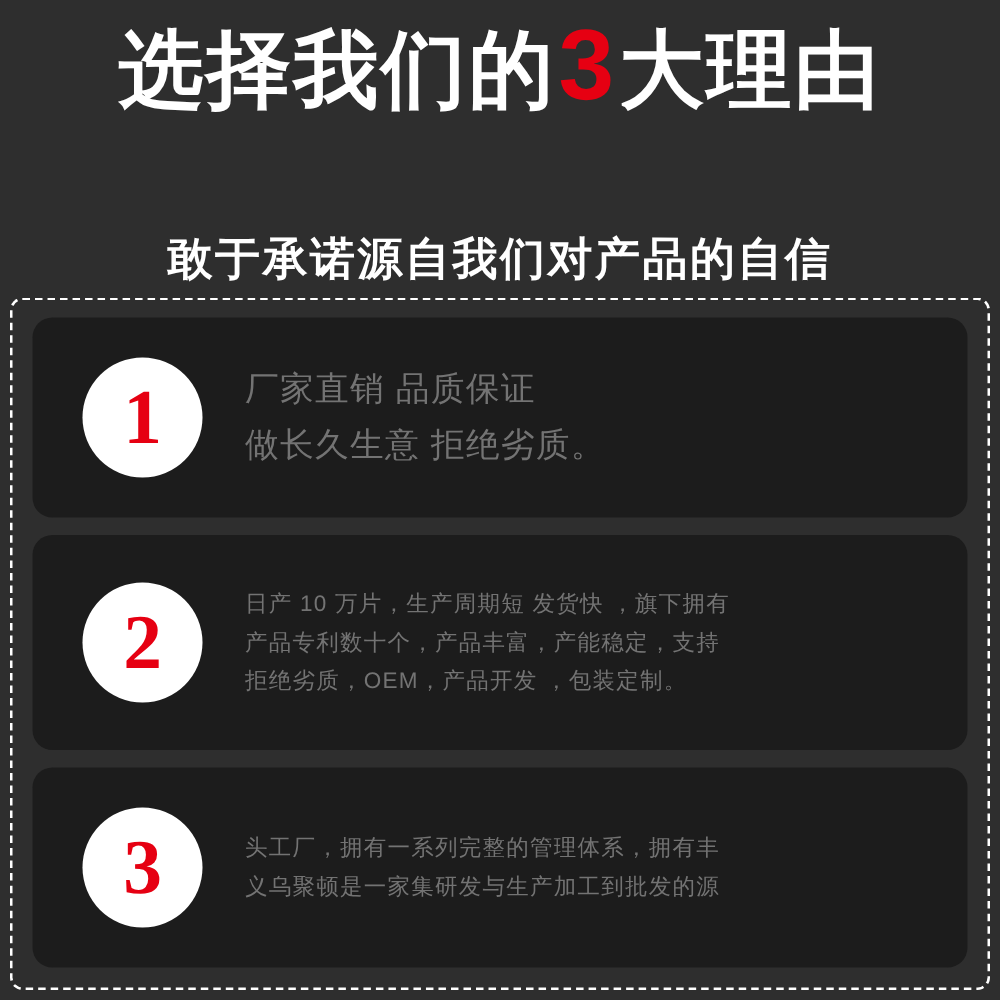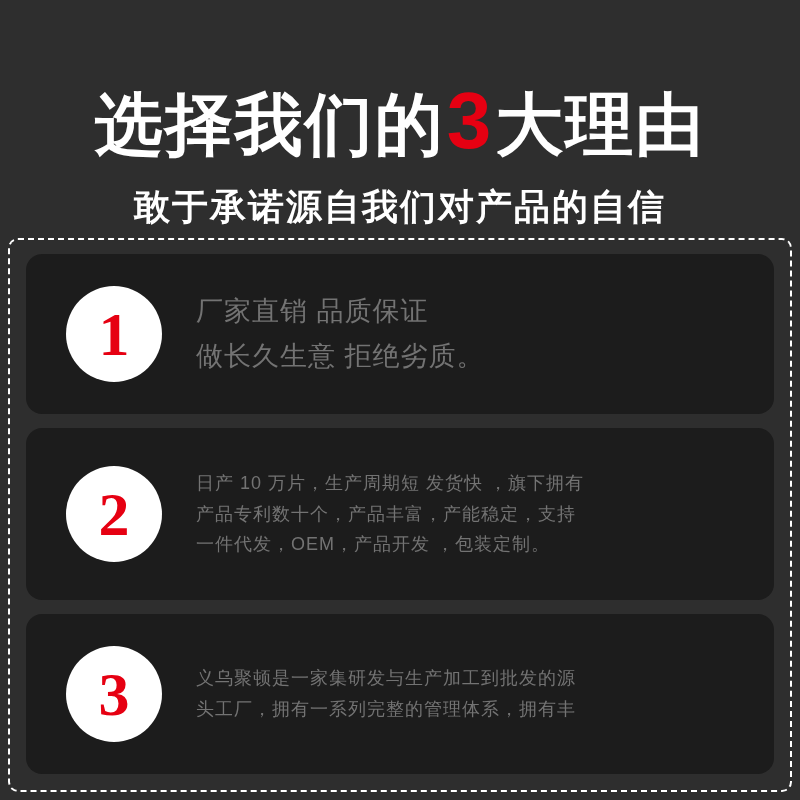--- a/index.html
+++ b/index.html
@@ -22,21 +22,21 @@
   }
 
   
   .header {
     position: relative;
     height: 232px;
     background: #2e2e2e;
     display: flex;
     flex-direction: column;
     align-items: center;
-    justify-content: flex-end;
+    justify-content: space-between;
     padding-top: 10px;
     box-sizing: border-box;
   }
   .headline {
     font-size: 68px;
     font-weight: bold;
     color: #ffffff;
     letter-spacing: 2px;
     line-height: 1.05;
     white-space: nowrap;
@@ -136,26 +136,26 @@
         <span class="line">厂家直销 品质保证</span>
         <span class="line">做长久生意 拒绝劣质。</span>
       </div>
     </div>
 
     <div class="reason-card c2">
       <div class="badge">2</div>
       <div class="reason-text">
         <span class="line">日产 10 万片，生产周期短 发货快 ，旗下拥有</span>
         <span class="line">产品专利数十个，产品丰富，产能稳定，支持</span>
-        <span class="line">一件代发，OEM，产品开发 ，包装定制。</span>
+        <span class="line">拒绝劣质，OEM，产品开发 ，包装定制。</span>
       </div>
     </div>
 
     <div class="reason-card c3">
       <div class="badge">3</div>
       <div class="reason-text">
+        <span class="line">头工厂，拥有一系列完整的管理体系，拥有丰</span>
         <span class="line">义乌聚顿是一家集研发与生产加工到批发的源</span>
-        <span class="line">头工厂，拥有一系列完整的管理体系，拥有丰</span>
       </div>
     </div>
 
   </div>
 </div>
 
 </body></html>

